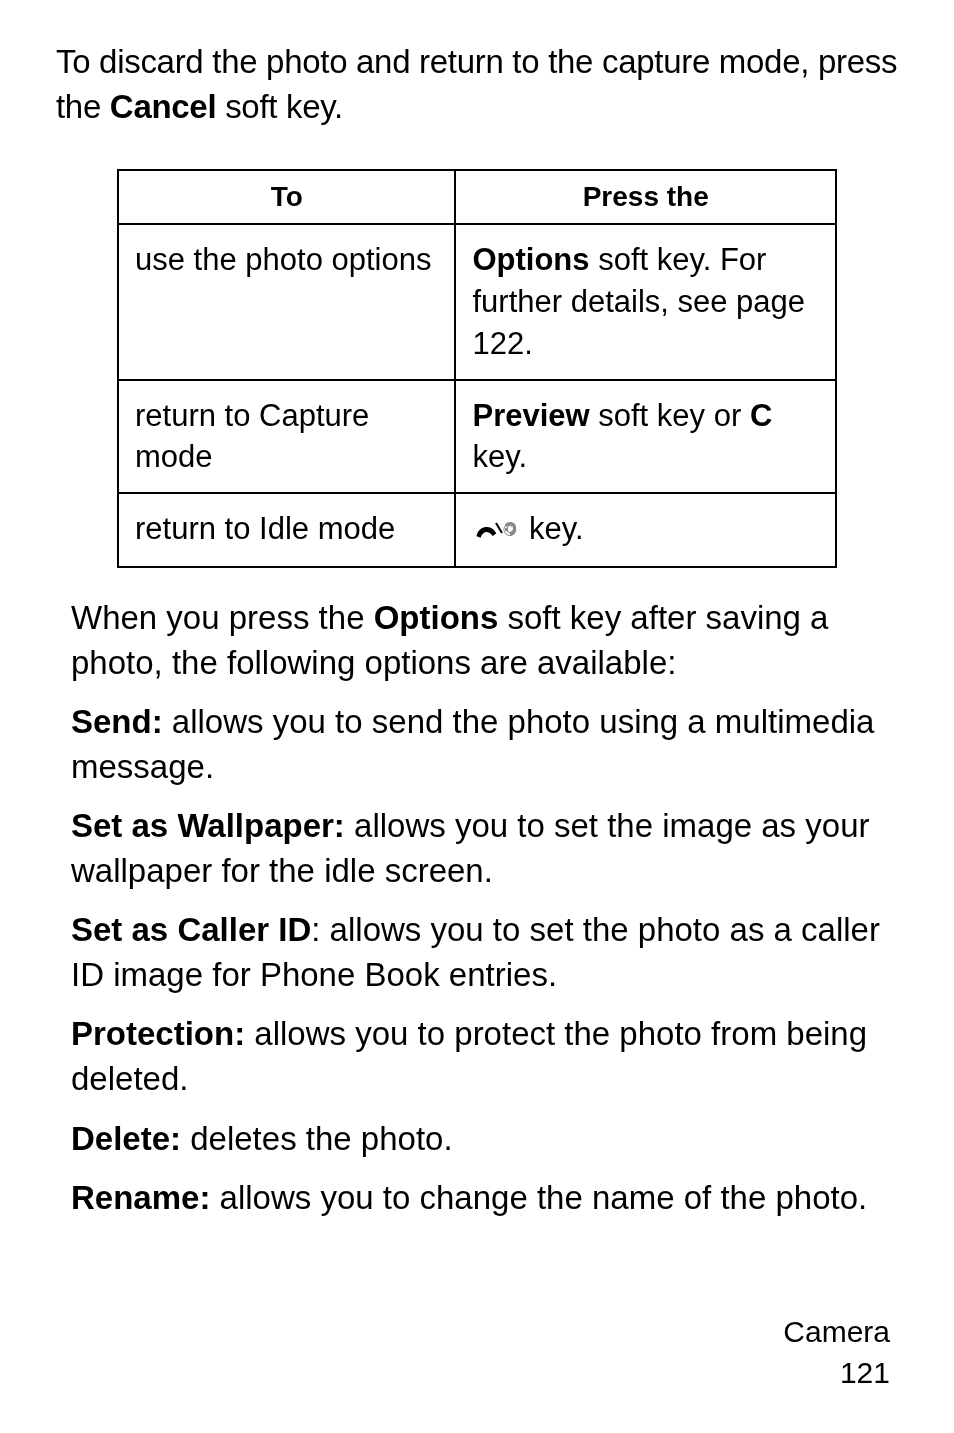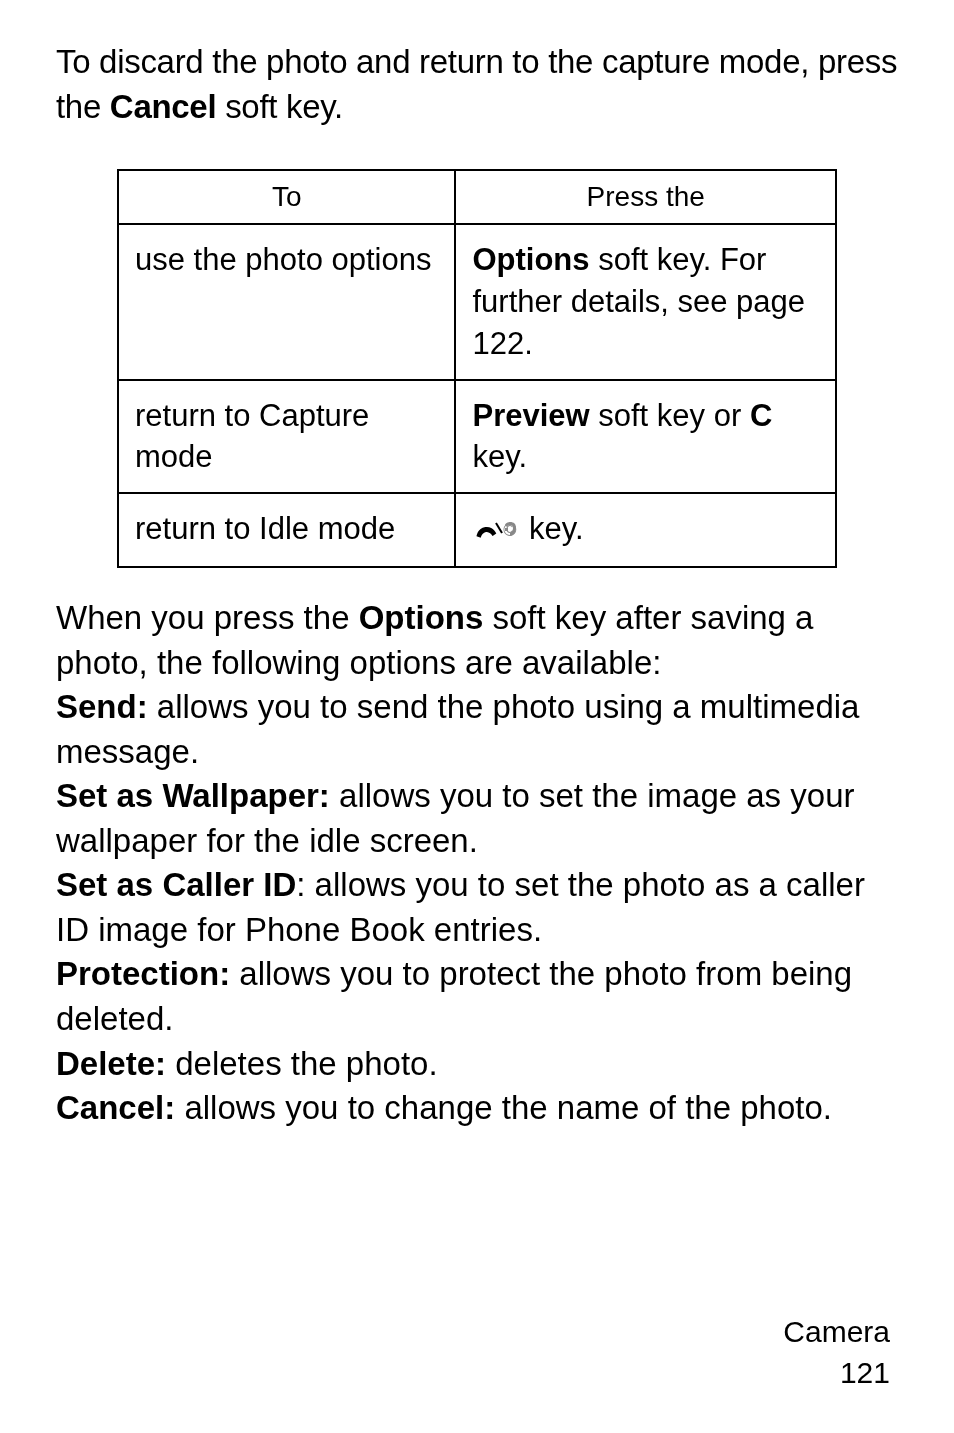--- a/index.html
+++ b/index.html
@@ -29,40 +29,40 @@
       margin: 0 auto 28px auto;
       width: 720px;
     }
     th, td {
       border: 2px solid #000;
       text-align: left;
       vertical-align: top;
     }
     th {
       font-family: "Arial Narrow", Arial, sans-serif;
-      font-weight: normal;
+      font-weight: bold;
       font-size: 28px;
       text-align: center;
       padding: 10px 8px;
       font-stretch: condensed;
     }
     td {
       font-size: 31px;
       padding: 14px 16px;
       line-height: 1.35;
       margin-left: 20px;
     }
     td strong { font-weight: bold; }
     .col-to { width: 47%; }
     .col-press { width: 53%; }
     .body-text {
       font-size: 33px;
       line-height: 1.35;
     }
-    .body-text p { margin: 0; }
+    .body-text p { margin: 15px; }
     .body-text strong { font-weight: bold; }
     .footer {
       position: absolute;
       bottom: 40px;
       right: 64px;
       text-align: right;
       font-size: 30px;
       line-height: 1.35;
     }
     .end-icon {
@@ -128,20 +128,20 @@
   <p>
     <strong>Set as Caller ID</strong><span>: allows you to set the photo as a caller ID image for Phone Book entries.</span>
   </p>
   <p>
     <strong>Protection:</strong><span> allows you to protect the photo from being deleted.</span>
   </p>
   <p>
     <strong>Delete:</strong><span> deletes the photo.</span>
   </p>
   <p>
-    <strong>Cancel:</strong><span> allows you to change the name of the photo.</span>
+    <strong>Rename:</strong><span> allows you to change the name of the photo.</span>
   </p>
 </div>
 
 <div class="footer">
   <div>Camera</div>
   <div>121</div>
 </div>
 
 </body></html>

